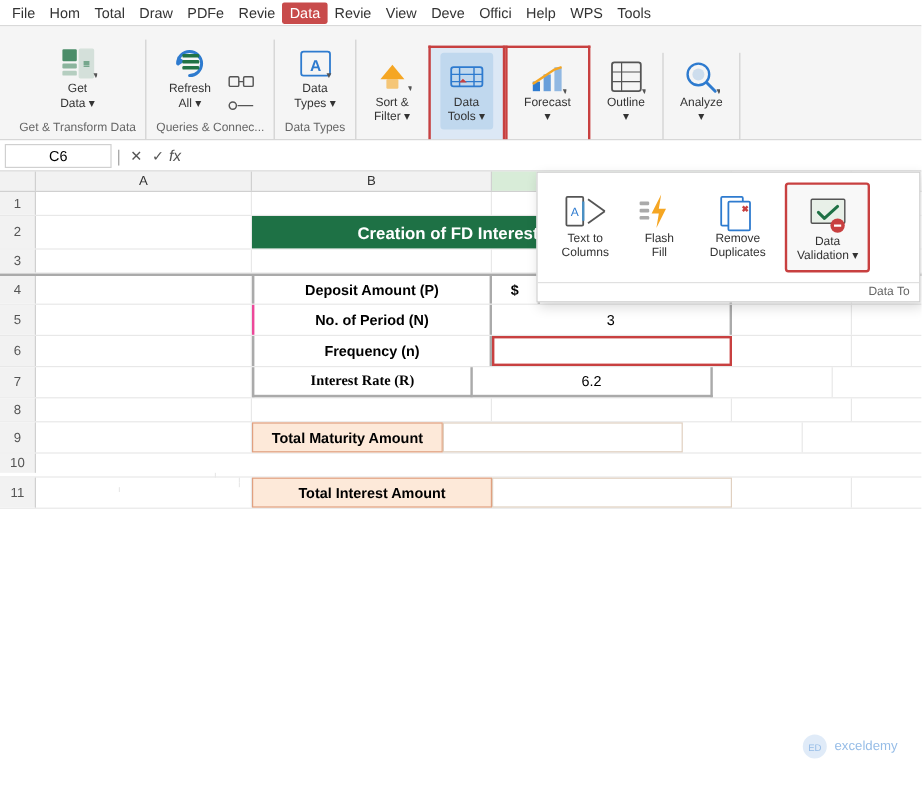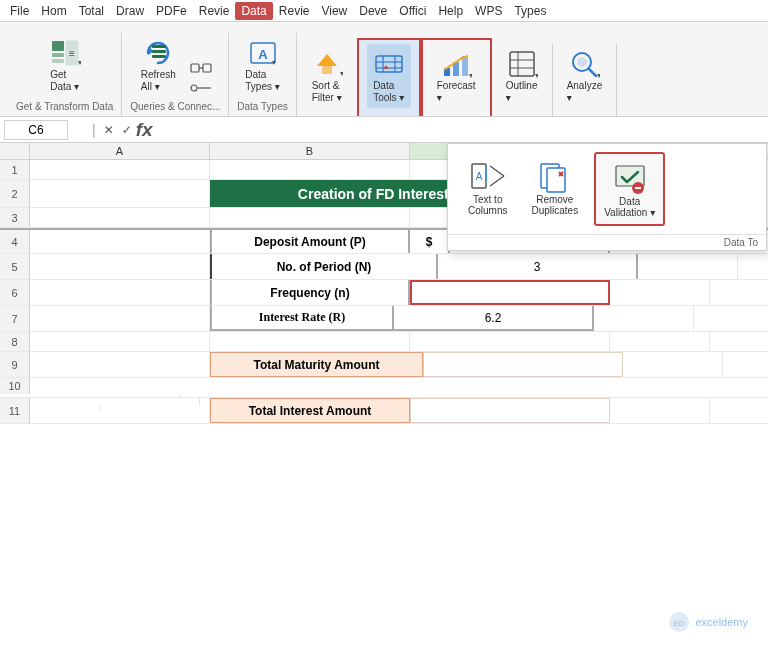--- a/index.html
+++ b/index.html
@@ -11,27 +11,27 @@
     .menu-item.active { background: #c84b4b; color: #fff; border-radius: 2px; }
 
     
     .ribbon { background: #f5f5f5; border-bottom: 1px solid #d0d0d0; padding: 4px 0 0 0; }
     .ribbon-content { display: flex; align-items: flex-end; padding: 4px 8px 0 8px; min-height: 90px; gap: 0; }
     .ribbon-group { display: flex; flex-direction: column; align-items: center; border-right: 1px solid #d0d0d0; padding: 0 8px 0 8px; min-width: 60px; }
     .ribbon-group-items { display: flex; gap: 4px; align-items: flex-end; flex: 1; }
     .ribbon-group-label { font-size: 10px; color: #666; margin-top: 4px; padding-bottom: 4px; text-align: center; white-space: nowrap; }
     .ribbon-btn { display: flex; flex-direction: column; align-items: center; cursor: pointer; padding: 4px 6px; border-radius: 3px; min-width: 44px; }
     .ribbon-btn .icon { width: 32px; height: 32px; display: flex; align-items: center; justify-content: center; font-size: 22px; }
-    .ribbon-btn .label { font-size: 10px; color: #333; text-align: left; line-height: 1.2; white-space: nowrap; }
+    .ribbon-btn .label { font-size: 10px; color: #333; text-align: center; line-height: 1.2; white-space: nowrap; }
 
     
     .formula-bar { display: flex; align-items: center; border-bottom: 1px solid #d0d0d0; padding: 2px 4px; height: 26px; background: #fff; }
-    .cell-ref { width: 64px; border: 1px solid #d0d0d0; padding: 2px 4px; font-size: 12px; margin-right: 20px; }
+    .cell-ref { width: 89px; border: 1px solid #d0d0d0; padding: 2px 4px; font-size: 12px; margin-right: 0; }
     .formula-sep { color: #aaa; margin: 0 4px; font-size: 14px; }
-    .fx-label { font-style: italic; font-size: 19px; color: #555; margin-right: 4px; font-weight: bold; }
+    .fx-label { font-style: italic; font-size: 13px; color: #555; margin-right: 4px; }
     .formula-input { flex: 1; border: none; outline: none; font-size: 12px; }
     .checkmark { color: #555; margin: 0 4px; cursor: pointer; }
     .xmark { color: #555; margin: 0 4px; cursor: pointer; }
 
     
     .spreadsheet { display: flex; flex-direction: column; }
     .col-headers { display: flex; background: #f2f2f2; border-bottom: 1px solid #d0d0d0; }
     .row-num-header { width: 30px; min-width: 30px; border-right: 1px solid #d0d0d0; text-align: center; font-size: 11px; color: #555; padding: 2px 0; }
     .col-header { border-right: 1px solid #d0d0d0; text-align: center; font-size: 11px; color: #333; padding: 2px 0; font-weight: 500; }
     .spreadsheet-row { display: flex; border-bottom: 1px solid #e8e8e8; }
@@ -68,21 +68,21 @@
     <span class="menu-item">Draw</span>
     <span class="menu-item">PDFe</span>
     <span class="menu-item">Revie</span>
     <span class="menu-item active">Data</span>
     <span class="menu-item">Revie</span>
     <span class="menu-item">View</span>
     <span class="menu-item">Deve</span>
     <span class="menu-item">Offici</span>
     <span class="menu-item">Help</span>
     <span class="menu-item">WPS</span>
-    <span class="menu-item">Types</span>
+    <span class="menu-item">Tools</span>
   </div>
 
   <div class="ribbon">
     <div class="ribbon-content">
 
       <div class="ribbon-group">
         <div class="ribbon-group-items">
           <div class="ribbon-btn">
             <div class="icon">
               <svg width="32" height="32" viewBox="0 0 32 32">
@@ -248,20 +248,31 @@
             <rect x="2" y="6" width="14" height="24" rx="1" fill="none" stroke="#555" stroke-width="1.5"></rect>
             <text x="9" y="22" font-size="10" fill="#2e7bcf" text-anchor="middle">A</text>
             <line x1="20" y1="8" x2="34" y2="18" stroke="#555" stroke-width="1.5"></line>
             <line x1="20" y1="28" x2="34" y2="18" stroke="#555" stroke-width="1.5"></line>
             <line x1="16" y1="10" x2="16" y2="26" stroke="#4a90c4" stroke-width="2"></line>
           </svg>
         </div>
         <div class="label">Text to<br>Columns</div>
       </div>
 
+      <div class="popup-item">
+        <div class="icon">
+          <svg width="36" height="36" viewBox="0 0 36 36">
+            <polygon points="20,4 12,20 18,20 16,32 24,16 18,16" fill="#f5a623"></polygon>
+            <rect x="2" y="10" width="8" height="3" rx="1" fill="#aaa"></rect>
+            <rect x="2" y="16" width="8" height="3" rx="1" fill="#aaa"></rect>
+            <rect x="2" y="22" width="8" height="3" rx="1" fill="#aaa"></rect>
+          </svg>
+        </div>
+        <div class="label">Flash<br>Fill</div>
+      </div>
 
       <div class="popup-item">
         <div class="icon">
           <svg width="36" height="36" viewBox="0 0 36 36">
             <rect x="4" y="6" width="18" height="24" rx="1" fill="none" stroke="#2e7bcf" stroke-width="1.5"></rect>
             <rect x="10" y="10" width="18" height="24" rx="1" fill="#fff" stroke="#2e7bcf" stroke-width="1.5"></rect>
             <line x1="22" y1="14" x2="26" y2="18" stroke="#c84040" stroke-width="2"></line>
             <line x1="26" y1="14" x2="22" y2="18" stroke="#c84040" stroke-width="2"></line>
           </svg>
         </div>
@@ -332,21 +343,21 @@
       <div class="cell" style="width:180px;"></div>
       <div class="cell label-cell" style="width:200px; border-left:2px solid #aaa; border-right:2px solid #aaa; font-weight:bold;">Deposit Amount (P)</div>
       <div class="cell" style="width:40px; border-right:1px solid #d0d0d0; justify-content:center; font-weight:bold; border-right:2px solid #aaa;">$</div>
       <div class="cell value-cell" style="width:160px; border-right:2px solid #aaa;">50,000</div>
       <div class="cell" style="width:100px;"></div>
     </div>
 
     <div class="spreadsheet-row" style="height:26px;">
       <div class="row-num">5</div>
       <div class="cell" style="width:180px;"></div>
-      <div class="cell label-cell" style="width:228px; border-left:2px solid #404040; border-right:2px solid #aaa; font-weight:bold;">No. of Period (N)</div>
+      <div class="cell label-cell" style="width:200px; border-left:2px solid #ec4899; border-right:2px solid #aaa; font-weight:bold;">No. of Period (N)</div>
       <div class="cell center-cell" style="width:200px; border-right:2px solid #aaa;">3</div>
       <div class="cell" style="width:100px;"></div>
     </div>
 
     <div class="spreadsheet-row" style="height:26px;">
       <div class="row-num">6</div>
       <div class="cell" style="width:180px;"></div>
       <div class="cell label-cell" style="width:200px; border-left:2px solid #aaa; border-right:2px solid #aaa; font-weight:bold;">Frequency (n)</div>
       <div class="cell" style="width:200px; border:2px solid #c84040;"></div>
       <div class="cell" style="width:100px;"></div>
@@ -364,21 +375,21 @@
       <div class="row-num">8</div>
       <div class="cell" style="width:180px;"></div>
       <div class="cell" style="width:200px;"></div>
       <div class="cell" style="width:200px;"></div>
       <div class="cell" style="width:100px;"></div>
     </div>
 
     <div class="spreadsheet-row" style="height:26px;">
       <div class="row-num">9</div>
       <div class="cell" style="width:180px;"></div>
-      <div class="cell peach-cell" style="width:213px; border:1px solid #e0a080;">Total Maturity Amount</div>
+      <div class="cell peach-cell" style="width:159px; border:1px solid #e0a080;">Total Maturity Amount</div>
       <div class="cell" style="width:200px; border:1px solid #e0d0c0;"></div>
       <div class="cell" style="width:100px;"></div>
     </div>
 
     <div class="spreadsheet-row" style="height:20px;flex-direction:column;">
       <div class="row-num">10</div>
       <div class="cell" style="width:180px;"></div>
       <div class="cell" style="width:200px;"></div>
       <div class="cell" style="width:200px;"></div>
       <div class="cell" style="width:100px;"></div>

